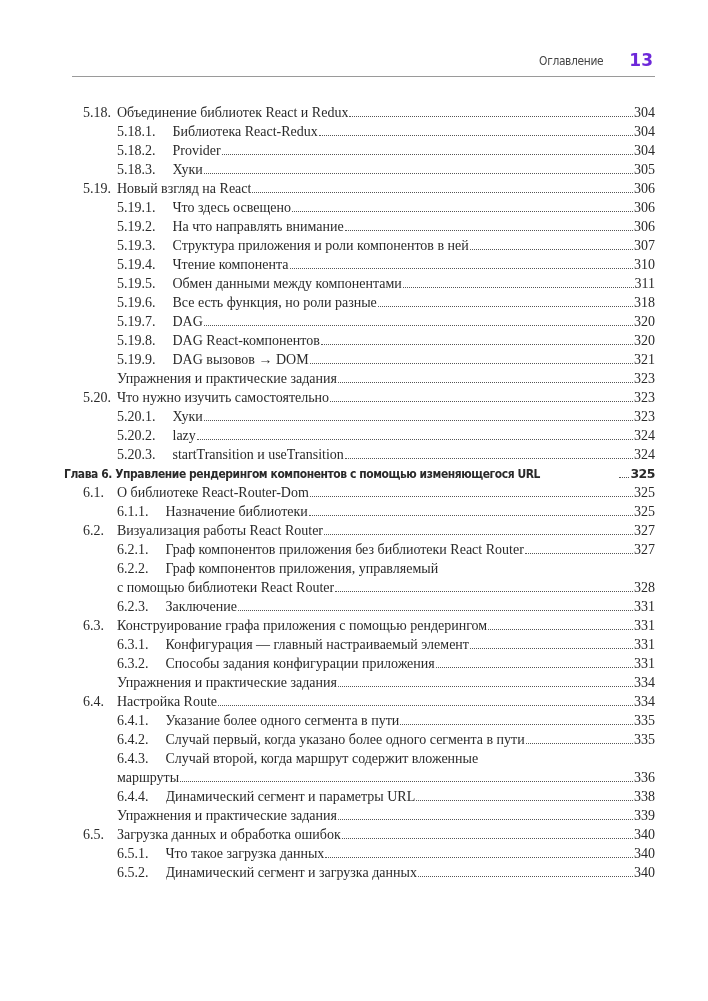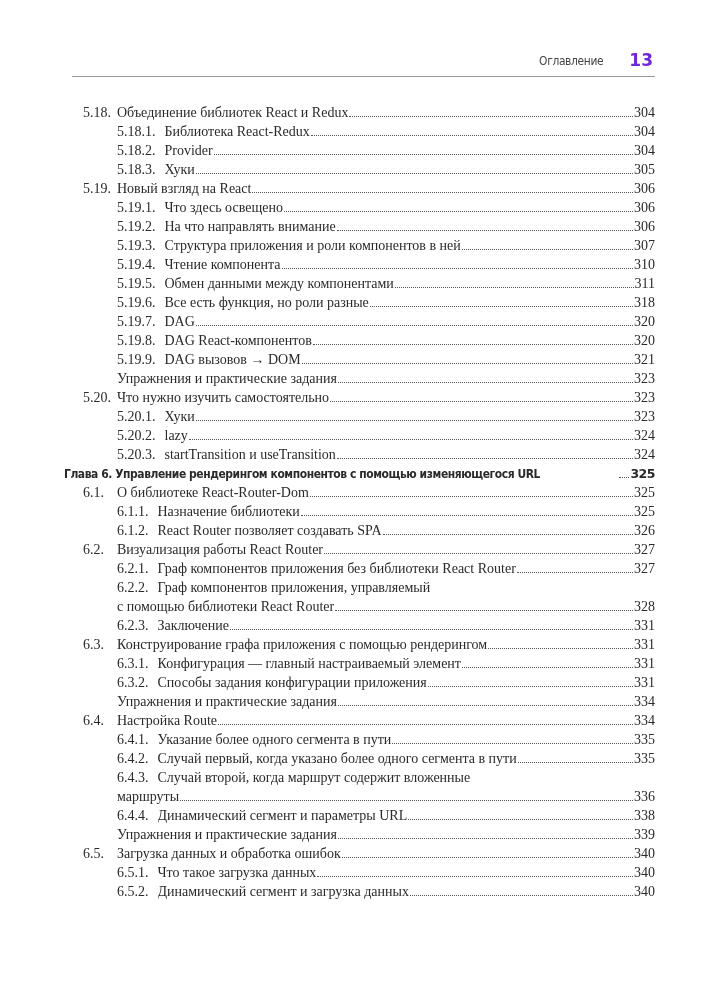--- a/index.html
+++ b/index.html
@@ -31,21 +31,21 @@
   .row.l1 { padding-left: 0; }
   .row.l2 { padding-left: 34px; }
   .row.chapter {
     margin-left: -19px; 
     font-family: "DejaVu Sans", sans-serif; font-weight: bold; font-size: 12.5px;
     letter-spacing: -0.5px;
   }
   .row.chapter .title { transform: scaleX(0.86); transform-origin: left center; display: inline-block; }
   .num { display: inline-block; }
   .l1 .num { width: 34px; }
-  .l2 .num { margin-right: 9px; }
+  .l2 .num { margin-right: 17px; }
   .title { flex: 0 1 auto; overflow: hidden; }
   .dots {
     flex: 1 1 auto; overflow: hidden; margin: 0 1px;
     border-bottom: 1px dotted #555; height: 1px; align-self: flex-end; margin-bottom: 5px;
   }
   .page { flex: 0 0 auto; text-align: left; }
 </style>
 </head>
 <body>
 
@@ -178,26 +178,20 @@
       <span class="title">О библиотеке React-Router-Dom</span>
       <span class="dots"></span>
       <span class="page">325</span>
     </div>
     <div class="row l2">
       <span class="num">6.1.1.</span>
       <span class="title">Назначение библиотеки</span>
       <span class="dots"></span>
       <span class="page">325</span>
     </div>
-    <div class="row l2">
-      <span class="num">6.1.2.</span>
-      <span class="title">React Router позволяет создавать SPA</span>
-      <span class="dots"></span>
-      <span class="page">326</span>
-    </div>
     <div class="row l1">
       <span class="num">6.2.</span>
       <span class="title">Визуализация работы React Router</span>
       <span class="dots"></span>
       <span class="page">327</span>
     </div>
     <div class="row l2">
       <span class="num">6.2.1.</span>
       <span class="title">Граф компонентов приложения без библиотеки React Router</span>
       <span class="dots"></span>

